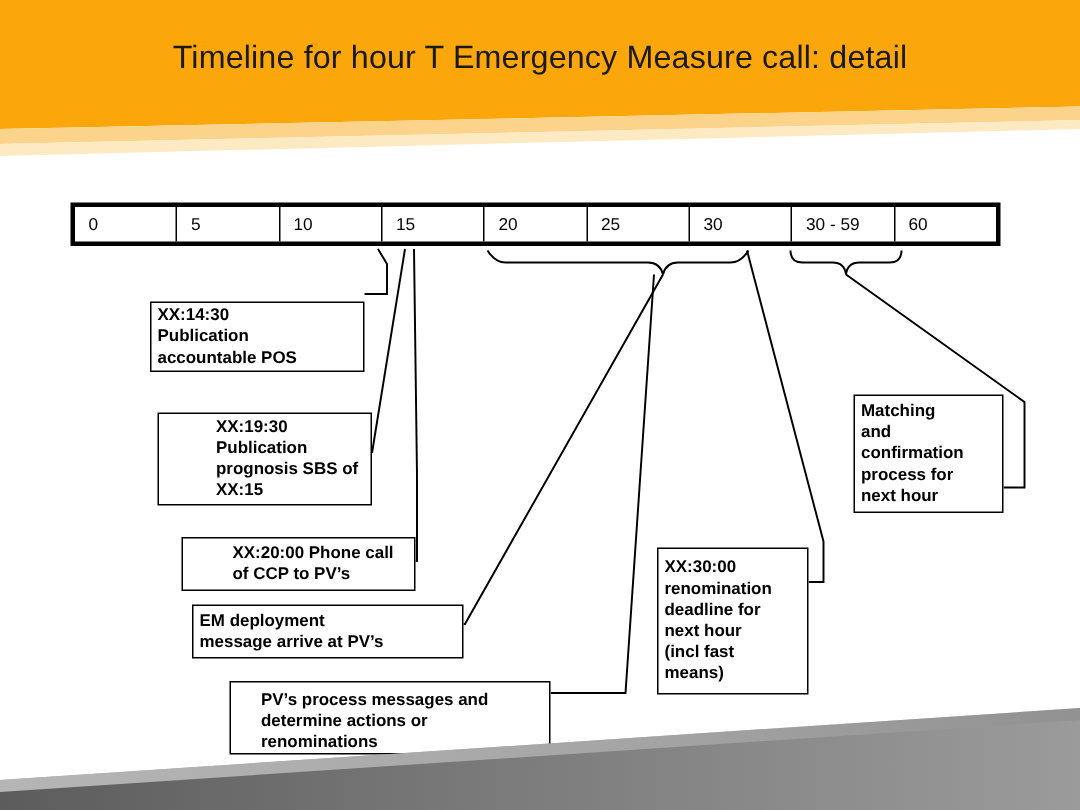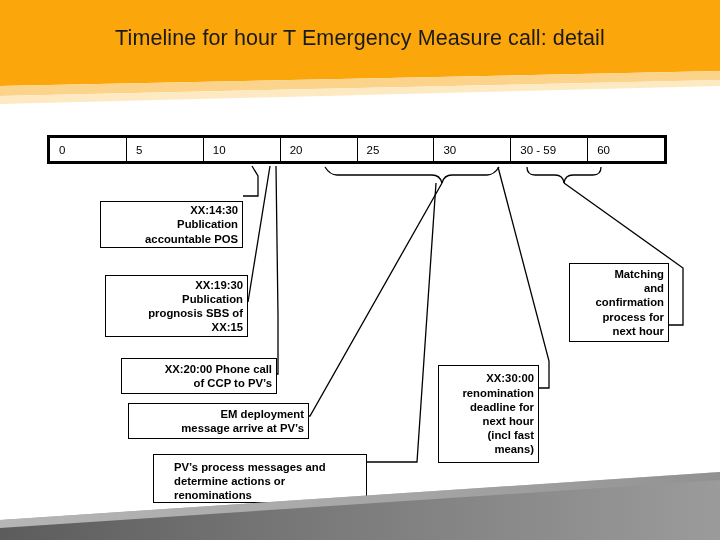--- a/index.html
+++ b/index.html
@@ -86,21 +86,21 @@
     border: 1.5px solid #000000;
     background: #ffffff;
     font-family: "Liberation Sans", sans-serif;
     font-weight: bold;
     font-size: 11.3px;
     line-height: 14.2px;
     color: #000000;
     display: flex;
     flex-direction: column;
     justify-content: center;
-    text-align: right;
+    text-align: left;
     white-space: pre-line;
     padding: 2px 4px;
   }
   .cbox.left-align {
     text-align: left;
     padding-left: 20px;
     justify-content: flex-start;
     padding-top: 5px;
   }
 
@@ -158,20 +158,21 @@
         <path d="M 601,167 q 0,8 -8,8 L 573,175 q -8,0 -9,8"></path>
 
         <path d="M 564,183 L 683,268 L 683,325 L 669,325"></path>
       </g>
     </svg>
 
     <div id="timeline">
       <div class="tl-cell" style="flex: 1 1 0%;">0</div>
       <div class="tl-cell" style="flex: 1 1 0%;">5</div>
       <div class="tl-cell" style="flex: 1 1 0%;">10</div>
+      <div class="tl-cell" style="flex: 1 1 0%;">15</div>
       <div class="tl-cell" style="flex: 1 1 0%;">20</div>
       <div class="tl-cell" style="flex: 1 1 0%;">25</div>
       <div class="tl-cell" style="flex: 1 1 0%;">30</div>
       <div class="tl-cell" style="flex: 1 1 0%;">30 - 59</div>
       <div class="tl-cell" style="flex: 1 1 0%;">60</div>
     </div>
 
     <div class="cbox" id="box-pos">XX:14:30
 Publication
 accountable POS</div>

